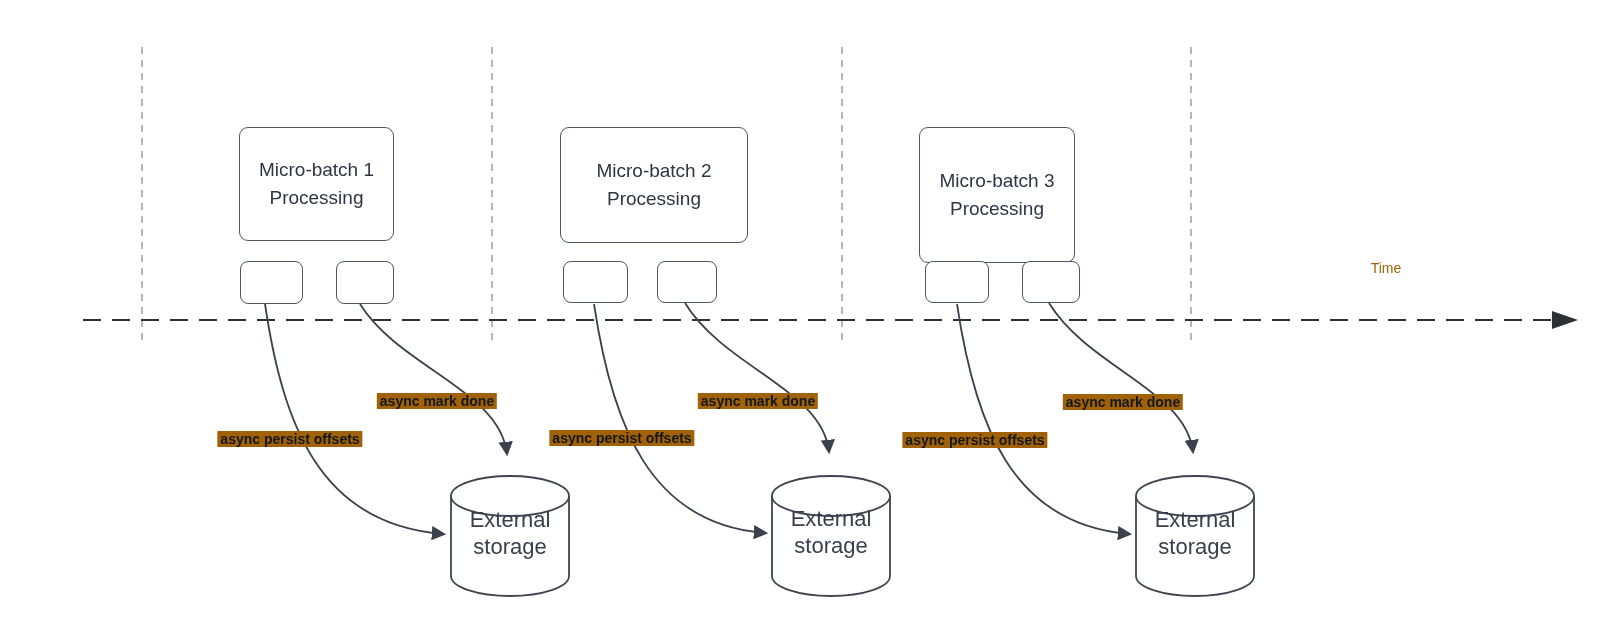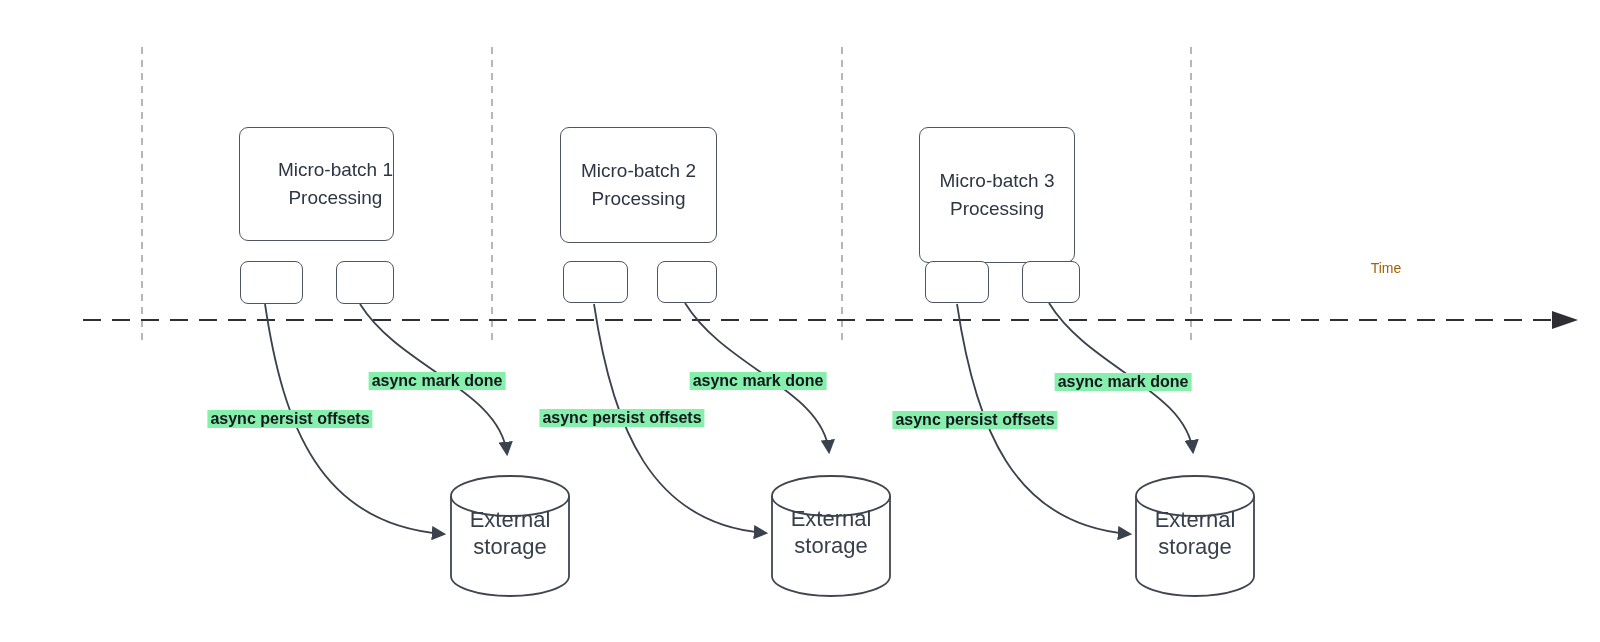--- a/index.html
+++ b/index.html
@@ -43,26 +43,27 @@
     text-align: center;
     color: #39404d;
     font-size: 22px;
     line-height: 27px;
     white-space: pre-line;
   }
 
   .edge-label {
     position: absolute;
     transform: translate(-50%, -50%);
-    font-size: 16px;
+    font-size: 14px;
     font-weight: bold;
     color: #14171d;
     white-space: nowrap;
-    background: #86efac;
+    background: #a16207;
     padding: 0 3px;
+    margin-top: 20px;
   }
 
   .time-label {
     position: absolute;
     transform: translate(-50%, -50%);
     color: #a16207;
     font-size: 14px;
     white-space: nowrap;
   }
 </style>
@@ -104,25 +105,25 @@
       <path d="M772,496 V576 A59,20 0 0 0 890,576 V496" fill="#ffffff" stroke="#3f4650" stroke-width="1.8"></path>
       <ellipse cx="831" cy="496" rx="59" ry="20" fill="#ffffff" stroke="#3f4650" stroke-width="1.8"></ellipse>
     </g>
 
     <g>
       <path d="M1136,496 V576 A59,20 0 0 0 1254,576 V496" fill="#ffffff" stroke="#3f4650" stroke-width="1.8"></path>
       <ellipse cx="1195" cy="496" rx="59" ry="20" fill="#ffffff" stroke="#3f4650" stroke-width="1.8"></ellipse>
     </g>
   </svg>
 
-  <div class="proc-box" style="left:239px; top:127px; width:155px; height:114px;justify-content:flex-end;">
+  <div class="proc-box" style="left:239px; top:127px; width:155px; height:114px;">
     <span>Micro-batch 1
 Processing</span>
   </div>
-  <div class="proc-box" style="left:560px; top:127px; width:157px; height:116px;">
+  <div class="proc-box" style="left:560px; top:127px; width:188px; height:116px;">
     <span>Micro-batch 2
 Processing</span>
   </div>
   <div class="proc-box" style="left:919px; top:127px; width:156px; height:136px;">
     <span>Micro-batch 3
 Processing</span>
   </div>
 
   <div class="chip" style="left:240px; top:261px; width:63px; height:43px;"></div>
   <div class="chip" style="left:336px; top:261px; width:58px; height:43px;"></div>

